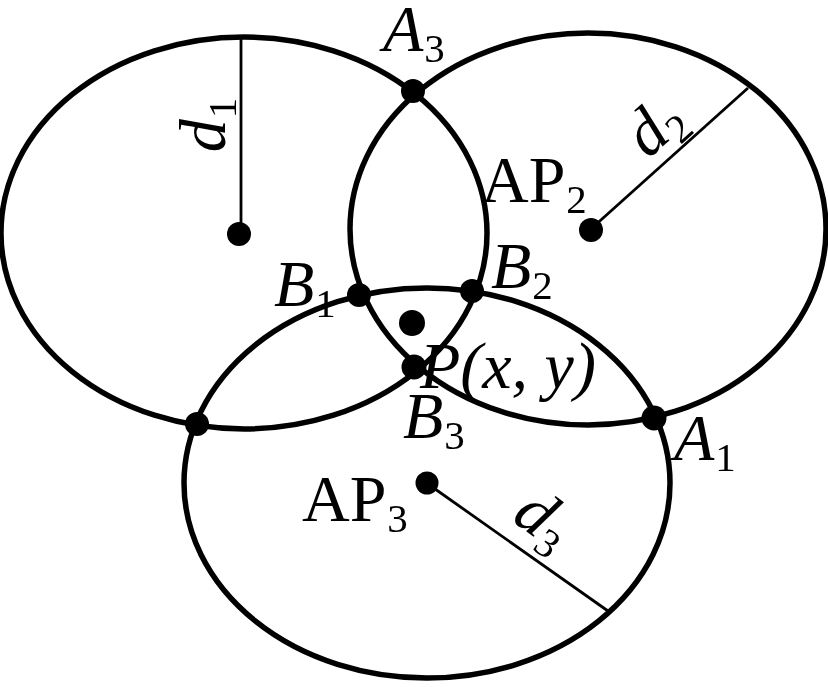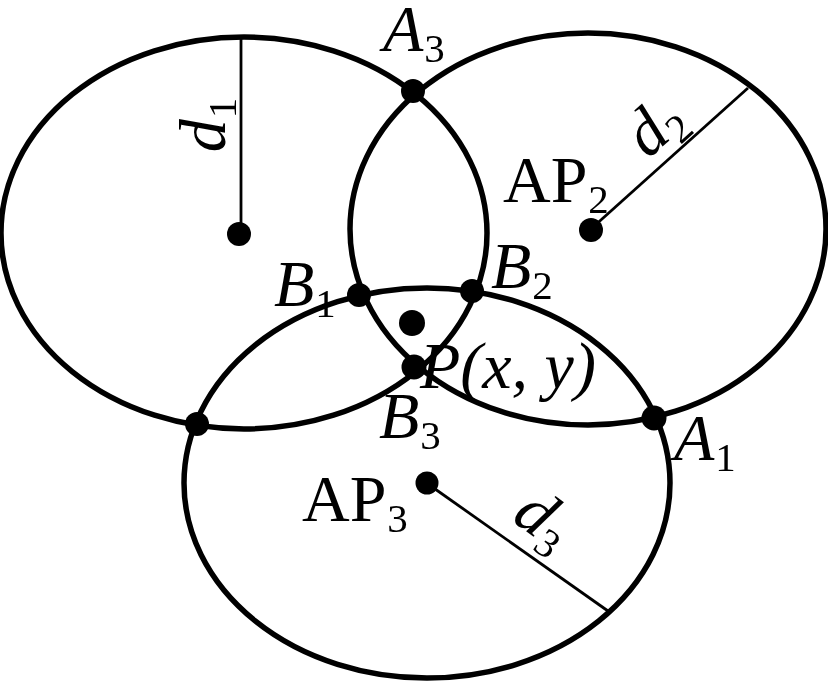--- a/index.html
+++ b/index.html
@@ -67,34 +67,34 @@
       <circle cx="359" cy="295" r="12"></circle>
       <circle cx="472" cy="291" r="12"></circle>
       <circle cx="412" cy="323" r="13"></circle>
       <circle cx="414" cy="367" r="12.5"></circle>
       <circle cx="197" cy="424" r="12"></circle>
       <circle cx="654" cy="418" r="12.5"></circle>
     </g>
   </svg>
 
 
-  <div class="label" style="left:503px; top:147px"><span class="roman">AP</span><span class="sub">2</span></div>
+  <div class="label" style="left:481px; top:147px"><span class="roman">AP</span><span class="sub">2</span></div>
 
   <div class="label" style="left:302px; top:466px"><span class="roman">AP</span><span class="sub">3</span></div>
 
   <div class="label" style="left:383px; top:-4px"><span class="var">A</span><span class="sub">3</span></div>
 
 
   <div class="label" style="left:674px; top:405px"><span class="var">A</span><span class="sub">1</span></div>
 
   <div class="label" style="left:274px; top:251px"><span class="var">B</span><span class="sub">1</span></div>
 
   <div class="label" style="left:491px; top:233px"><span class="var">B</span><span class="sub">2</span></div>
 
-  <div class="label" style="left:379px; top:383px"><span class="var">B</span><span class="sub">3</span></div>
+  <div class="label" style="left:403px; top:383px"><span class="var">B</span><span class="sub">3</span></div>
 
   <div class="label" style="left:420px; top:333px"><span class="var">P(x, y)</span></div>
 
   <div class="label rot" style="left:207px; top:125px; transform:translate(-50%,-50%) rotate(-90deg)"><span class="var">d</span><span class="sub">1</span></div>
 
   <div class="label rot" style="left:656px; top:128px; transform:translate(-50%,-50%) rotate(-42deg)"><span class="var">d</span><span class="sub">2</span></div>
 
   <div class="label rot" style="left:543px; top:521px; transform:translate(-50%,-50%) rotate(36deg)"><span class="var">d</span><span class="sub">3</span></div>
 
 </div>

